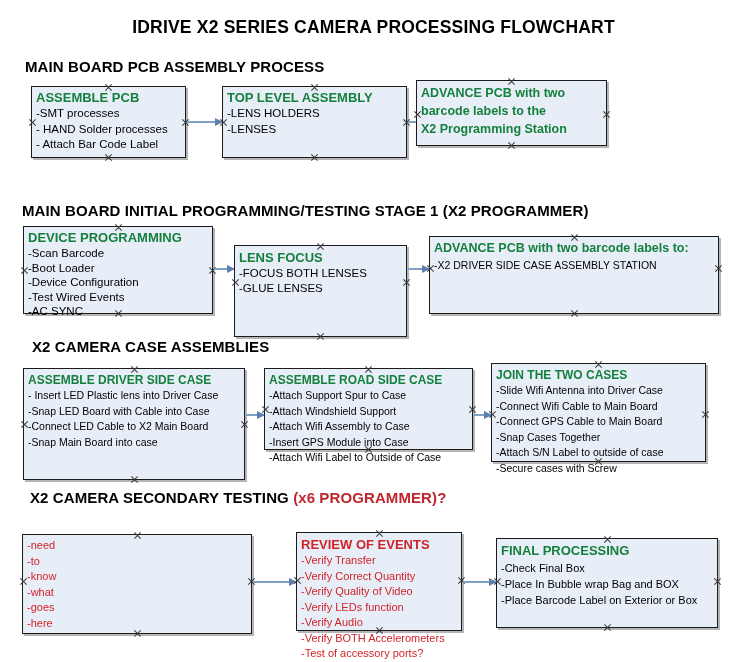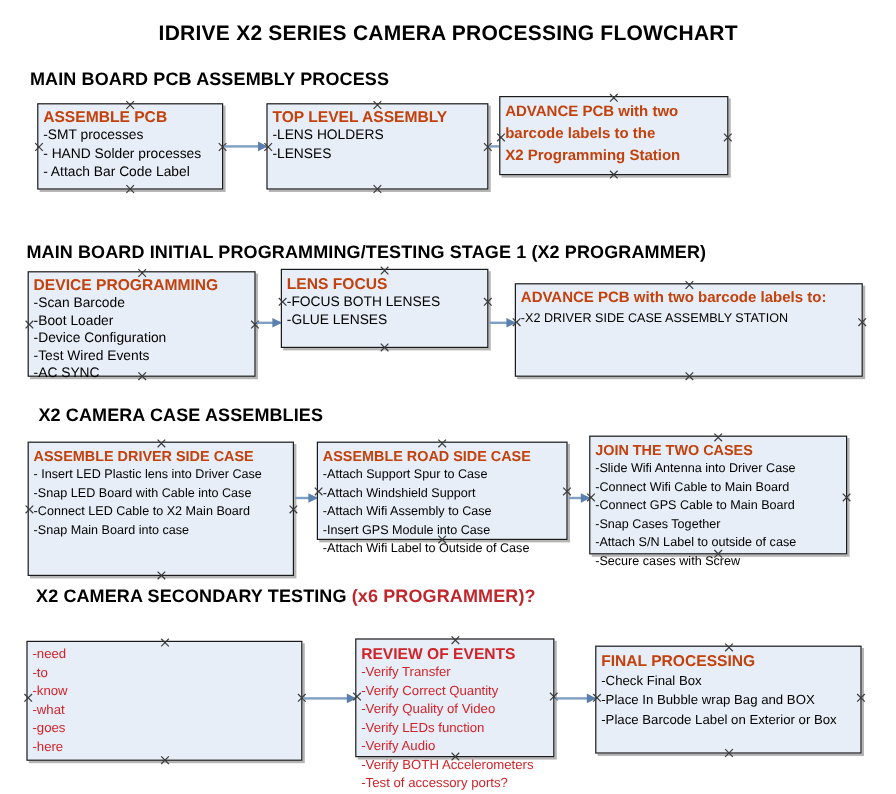--- a/index.html
+++ b/index.html
@@ -43,21 +43,21 @@
   }
   .node {
     position: absolute;
     box-sizing: border-box;
     background: #e8eef7;
     border: 1px solid #1b1b1b;
     box-shadow: 2px 2px 0 0 rgba(120,120,120,0.55);
   }
   .node .title {
     font-weight: bold;
-    color: #c2410c;
+    color: #15803d;
     white-space: nowrap;
   }
   .node .line {
     color: #000000;
     white-space: nowrap;
   }
   .node.red .title, .node.red .line {
     color: #d1232a;
   }
   .node .inner {
@@ -177,21 +177,21 @@
     <div class="handle" style="left:50%; top:0;"></div>
     <div class="handle" style="left:50%; top:100%;"></div>
     <div class="handle" style="left:0; top:50%;"></div>
     <div class="handle" style="left:100%; top:50%;"></div>
   </div>
 
   <div class="conn" style="left:214px; top:268px; width:20px;">
       <span class="head"></span>
     </div>
 
-  <div class="node" style="left:234px; top:224px; width:173px; height:66px;">
+  <div class="node" style="left:234px; top:245px; width:173px; height:92px;">
     <div class="inner" style="font-size:11.5px; line-height:15px;">
       <div class="title" style="font-size:13px; line-height:17px;">LENS FOCUS</div>
       <div class="line">-FOCUS BOTH LENSES</div>
       <div class="line">-GLUE LENSES</div>
     </div>
     <div class="handle" style="left:50%; top:0;"></div>
     <div class="handle" style="left:50%; top:100%;"></div>
     <div class="handle" style="left:0; top:41%;"></div>
     <div class="handle" style="left:100%; top:41%;"></div>
   </div>

